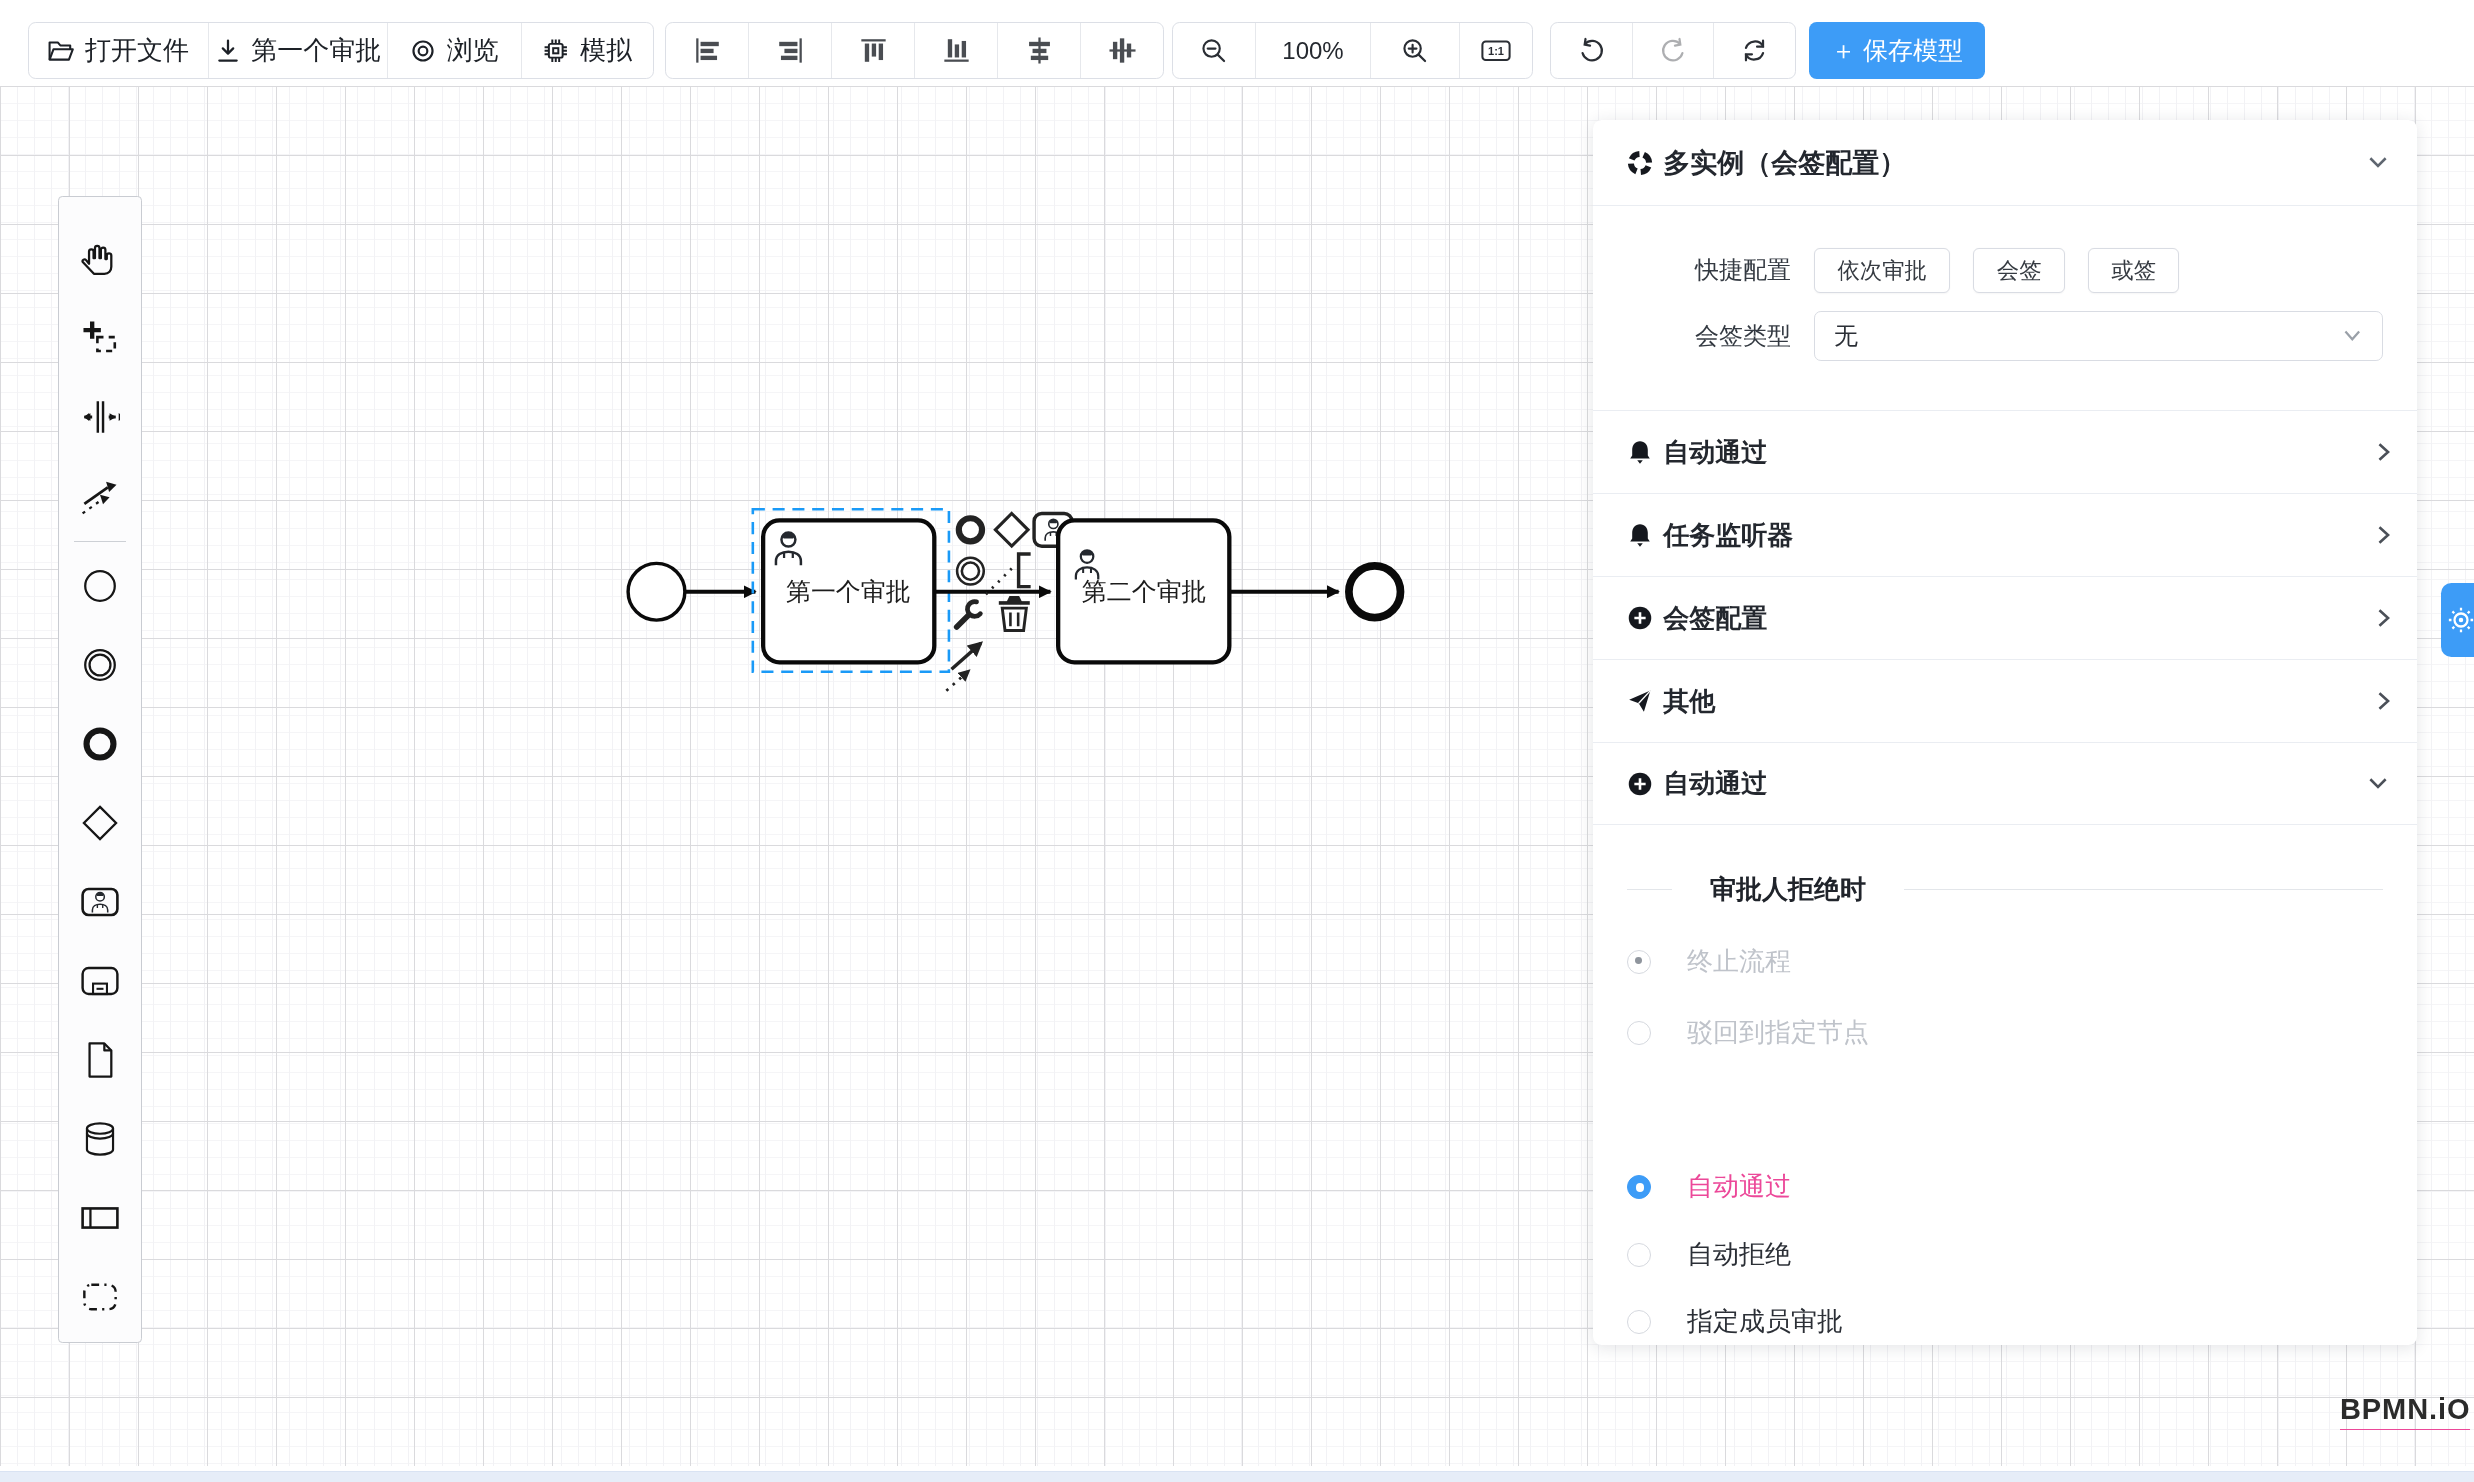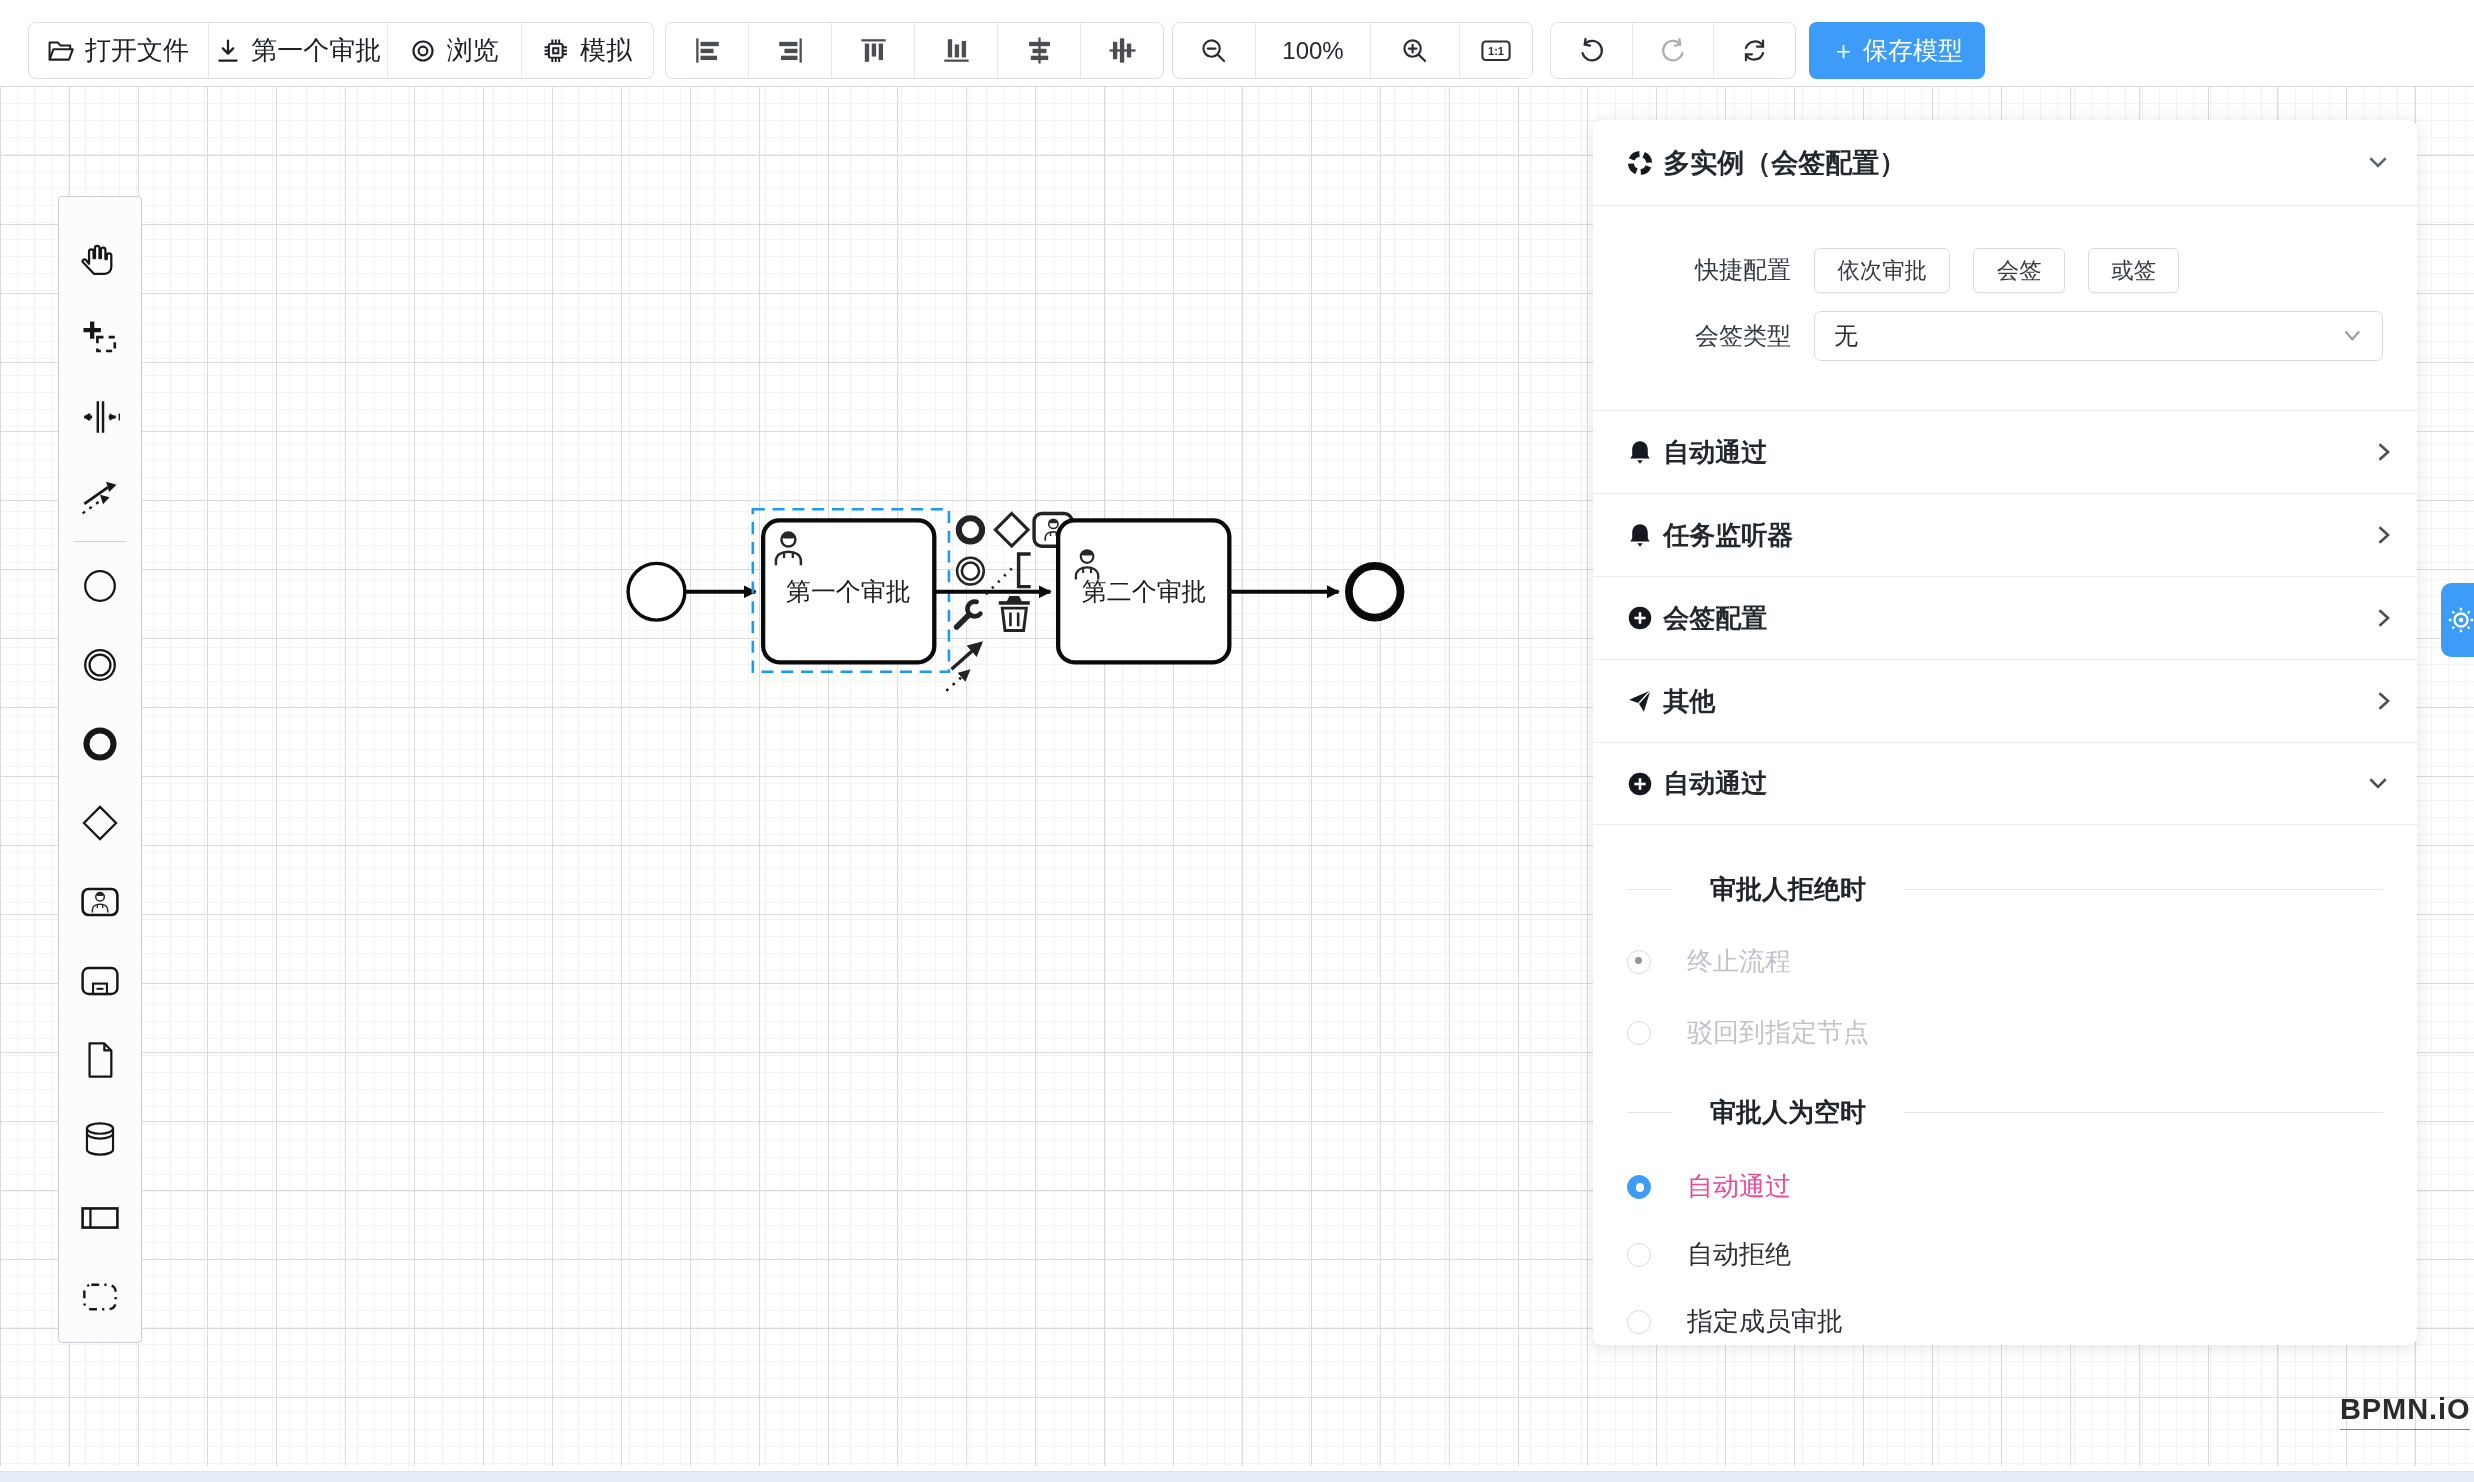--- a/index.html
+++ b/index.html
@@ -514,25 +514,20 @@
   </div>
   <div class="radio-row" style="top:824px">
     <span class="radio sel-dis"></span>
     <span class="r-lbl gray">终止流程</span>
   </div>
   <div class="radio-row" style="top:895px">
     <span class="radio"></span>
     <span class="r-lbl gray">驳回到指定节点</span>
   </div>
 
-  <div class="div-title" style="top:975px">
-    <span class="line-s"></span>
-      <span class="dt">审批人为空时</span>
-      <span class="line-l"></span>
-  </div>
   <div class="radio-row" style="top:1049px">
     <span class="radio sel-blue"></span>
     <span class="r-lbl blue">自动通过</span>
   </div>
   <div class="radio-row" style="top:1117px">
     <span class="radio"></span>
     <span class="r-lbl">自动拒绝</span>
   </div>
   <div class="radio-row" style="top:1184px">
     <span class="radio"></span>

